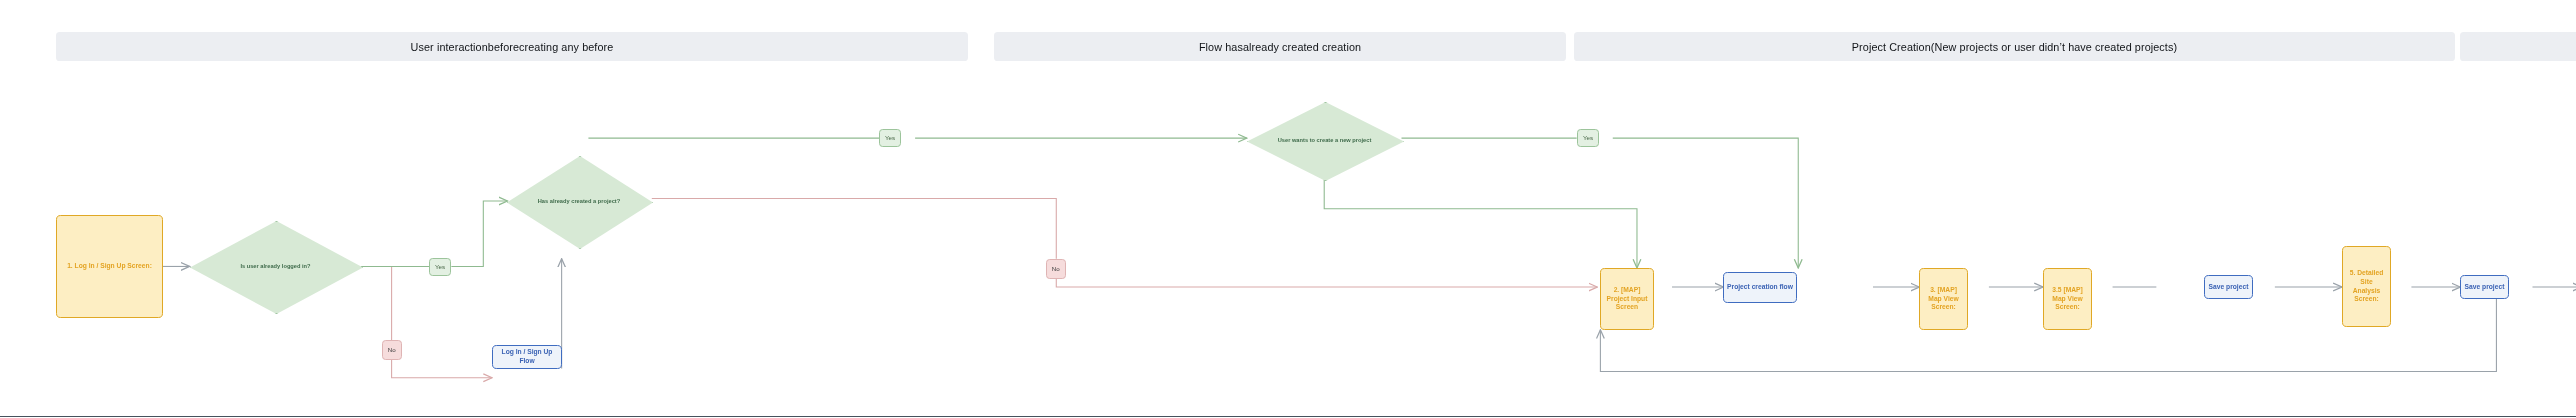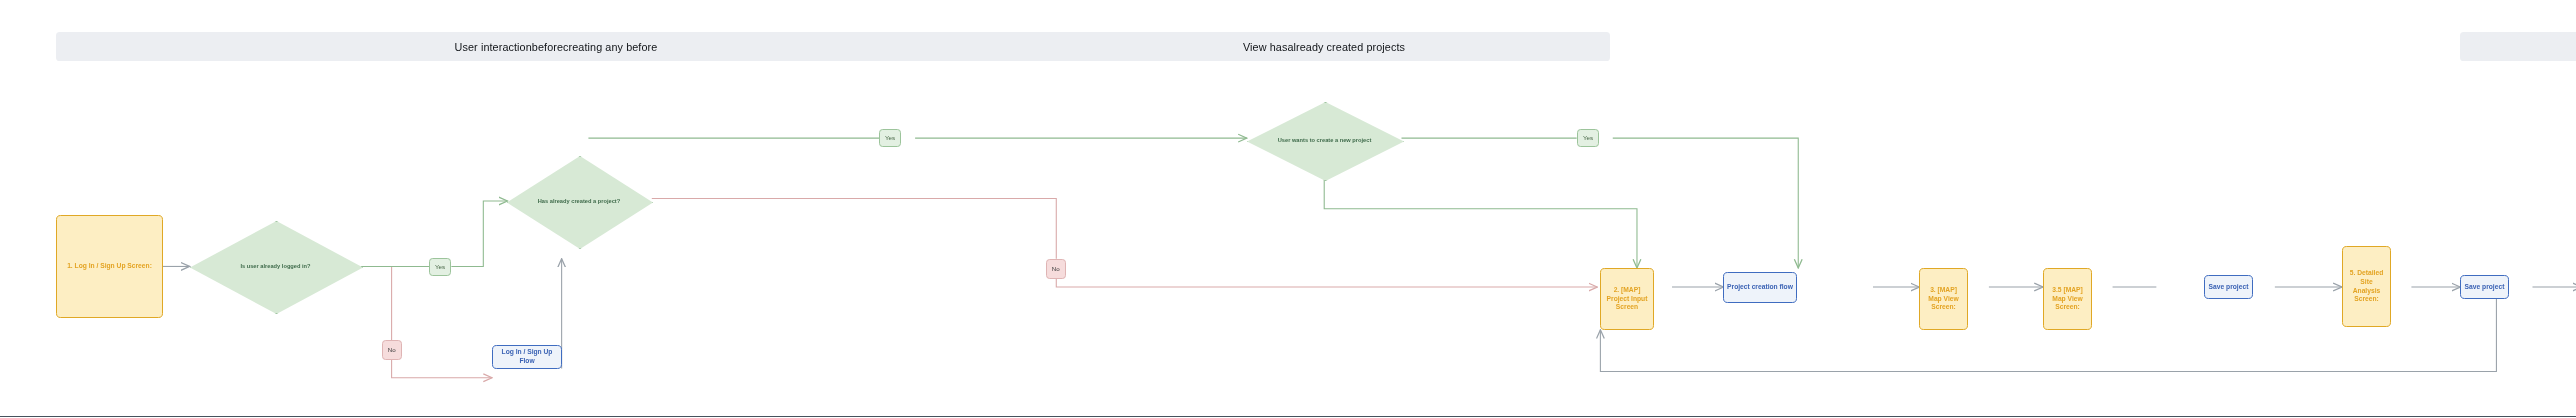--- a/index.html
+++ b/index.html
@@ -4,21 +4,21 @@
 <style>
   html,body{margin:0;padding:0;background:#ffffff;}
   body{width:3073px;height:419px;font-family:"Liberation Sans",sans-serif;overflow:hidden;position:relative;}
   #stage{position:relative;width:3073px;height:419px;background:#fff;}
 
   
   .band{
     position:absolute;top:32px;height:29px;
     background:#eceef2;border-radius:3.6px;
     display:flex;align-items:center;justify-content:center;
-    color:#111418;font-size:10.8px;letter-spacing:0.1px;white-space:nowrap;padding-left:44px;
+    color:#111418;font-size:10.8px;letter-spacing:0.1px;white-space:nowrap;
   }
   .band .bold{font-weight:normal;}
   .band .plain{font-weight:normal;}
 
   
   #wires{position:absolute;left:0;top:0;width:3073px;height:419px;}
 
   
   .node{
     position:absolute;box-sizing:border-box;
@@ -56,25 +56,30 @@
 
 <div id="stage">
 
   <div class="band" style="left:56px;width:912px;">
     <span class="plain">User interaction </span>
       <span class="bold">before</span>
       <span class="plain"> creating any before</span>
   </div>
 
   <div class="band" style="left:994px;width:572px;">
-    <span class="plain">View has </span>
-      <span class="bold">already created projects</span>
+    <span class="plain">Flow has </span>
+      <span class="bold">already created creation</span>
       <span class="plain"></span>
   </div>
 
+  <div class="band" style="left:1574px;width:881px;">
+    <span class="plain"></span>
+      <span class="bold">Project Creation</span>
+      <span class="plain"> (New projects or user didn’t have created projects)</span>
+  </div>
 
   <div class="band" style="left:2460px;width:556px;">
     
   </div>
 
   <svg id="wires" viewBox="0 0 5964 813" xmlns="http://www.w3.org/2000/svg">
     <defs>
       <marker id="ahG" viewBox="0 0 10 10" refX="9" refY="5" markerWidth="9" markerHeight="9" orient="auto">
         <path d="M0,1 L9,5 L0,9" fill="none" stroke="#8fba90" stroke-width="1.3"></path>
       </marker>

